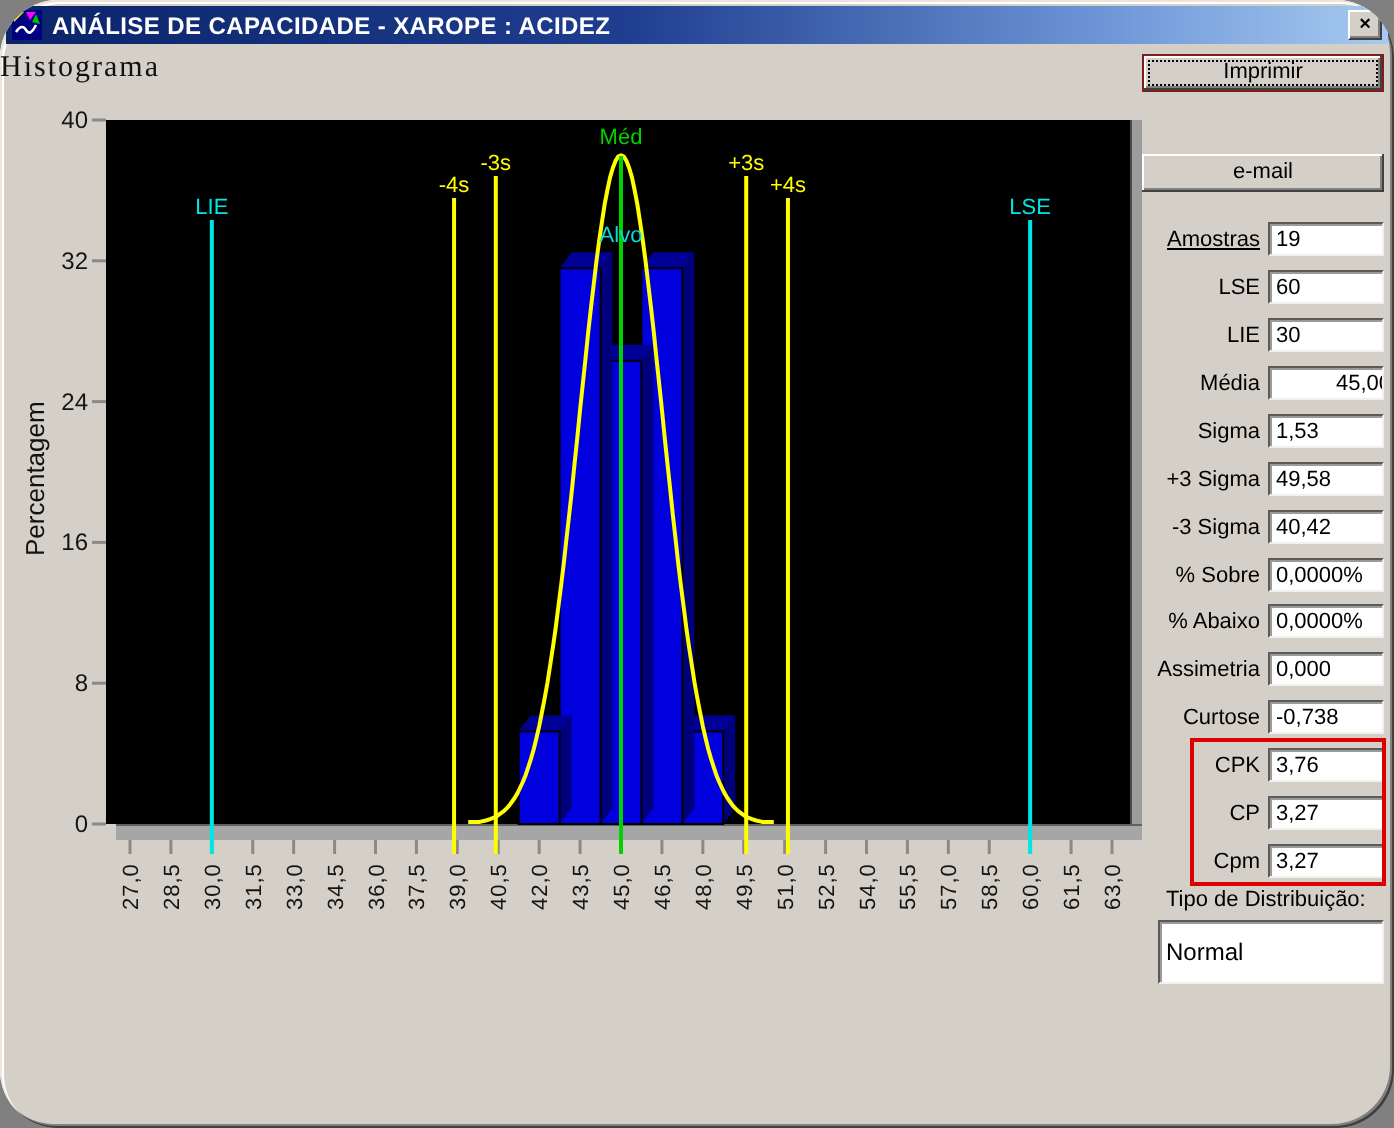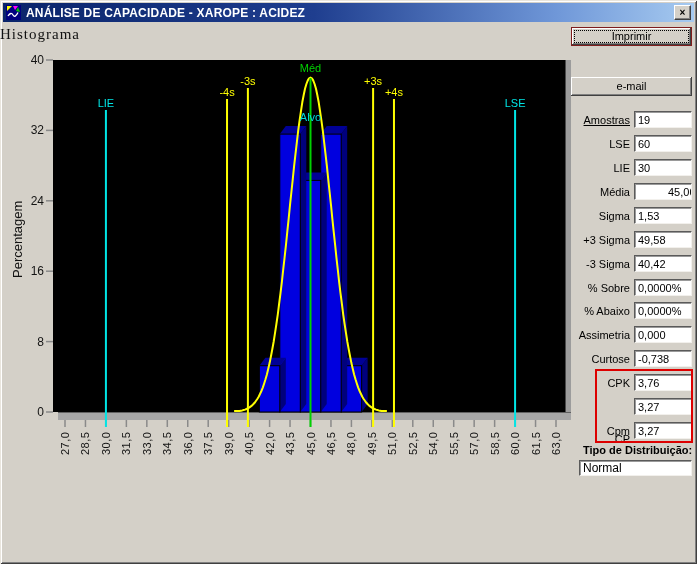--- a/index.html
+++ b/index.html
@@ -2,20 +2,21 @@
 <html><head>
 <meta charset="utf-8">
 <style>
   html,body{margin:0;padding:0;background:#808080;}
   *{box-sizing:border-box;}
   .window{
     position:relative;width:697px;height:564px;background:#d4d0c8;
     font-family:"Liberation Sans",sans-serif;overflow:hidden;
     box-shadow: inset 1px 1px 0 #e9e5dd, inset -1px -1px 0 #404040,
                 inset 2px 2px 0 #ffffff, inset -2px -2px 0 #808080;
+    border-radius: 29px;
   }
   .titlebar{
     position:absolute;left:3px;top:3px;right:3px;height:19px;
     background:linear-gradient(90deg,#0a246a 0%,#1f3e8f 45%,#6f97d8 80%,#a6caf0 100%);
     display:flex;align-items:center;z-index:10;
   }
   .app-icon{margin-left:3px;width:15px;height:15px;flex:0 0 auto;}
   .titlebar .title{
     color:#ffffff;font-size:12px;font-weight:bold;margin-left:5px;
     white-space:nowrap;letter-spacing:0.2px;
@@ -51,23 +52,23 @@
   .fvalue{
     position:absolute;left:634px;width:58px;height:17px;background:#fff;
     border:1px solid #5a5a5a;border-bottom-color:#f2f0ec;border-right-color:#f2f0ec;
     box-shadow: inset 1px 1px 0 #9a9a9a;
     font-family:"Liberation Sans",sans-serif;font-size:11px;color:#000;padding:0 0 0 3px;z-index:3;
   }
   .red-box{
     position:absolute;left:595px;top:369px;width:98px;height:74px;
     border:2px solid #dd0000;z-index:5;pointer-events:none;
   }
-  .dist-label{position:absolute;left:583px;top:444px;font-size:11px;color:#000;z-index:3;white-space:nowrap;font-weight:bold;}
+  .dist-label{position:absolute;left:583px;top:444px;font-size:11px;color:#000;z-index:3;white-space:nowrap;}
   .dist-value{
-    position:absolute;left:579px;top:460px;width:113px;height:16px;background:#fff;
+    position:absolute;left:579px;top:460px;width:113px;height:32px;background:#fff;
     border:1px solid #5a5a5a;border-bottom-color:#f2f0ec;border-right-color:#f2f0ec;
     box-shadow: inset 1px 1px 0 #9a9a9a;
     font-family:"Liberation Sans",sans-serif;font-size:12px;color:#000;padding:0 0 0 3px;z-index:3;
   }
 </style>
 </head>
 <body>
 
 <div class="window">
 
@@ -207,21 +208,21 @@
       <div class="flabel" style="top: 281px;">% Sobre</div>
       <input class="fvalue" readonly="" value="0,0000%" style="top: 279px;">
       <div class="flabel" style="top: 304px;">% Abaixo</div>
       <input class="fvalue" readonly="" value="0,0000%" style="top: 302px;">
       <div class="flabel" style="top: 328px;">Assimetria</div>
       <input class="fvalue" readonly="" value="0,000" style="top: 326px;">
       <div class="flabel" style="top: 352px;">Curtose</div>
       <input class="fvalue" readonly="" value="-0,738" style="top: 350px;">
       <div class="flabel" style="top: 376px;">CPK</div>
       <input class="fvalue" readonly="" value="3,76" style="top: 374px;">
-      <div class="flabel" style="top: 400px; margin-top: 32px;">CP</div>
+      <div class="flabel" style="top: 400px;">CP</div>
       <input class="fvalue" readonly="" value="3,27" style="top: 398px;">
       <div class="flabel" style="top: 424px;">Cpm</div>
       <input class="fvalue" readonly="" value="3,27" style="top: 422px;">
     </div>
 
   <div class="red-box"></div>
 
   <div class="dist-label">Tipo de Distribuição:</div>
   <input class="dist-value" readonly="" value="Normal" style="">
 

